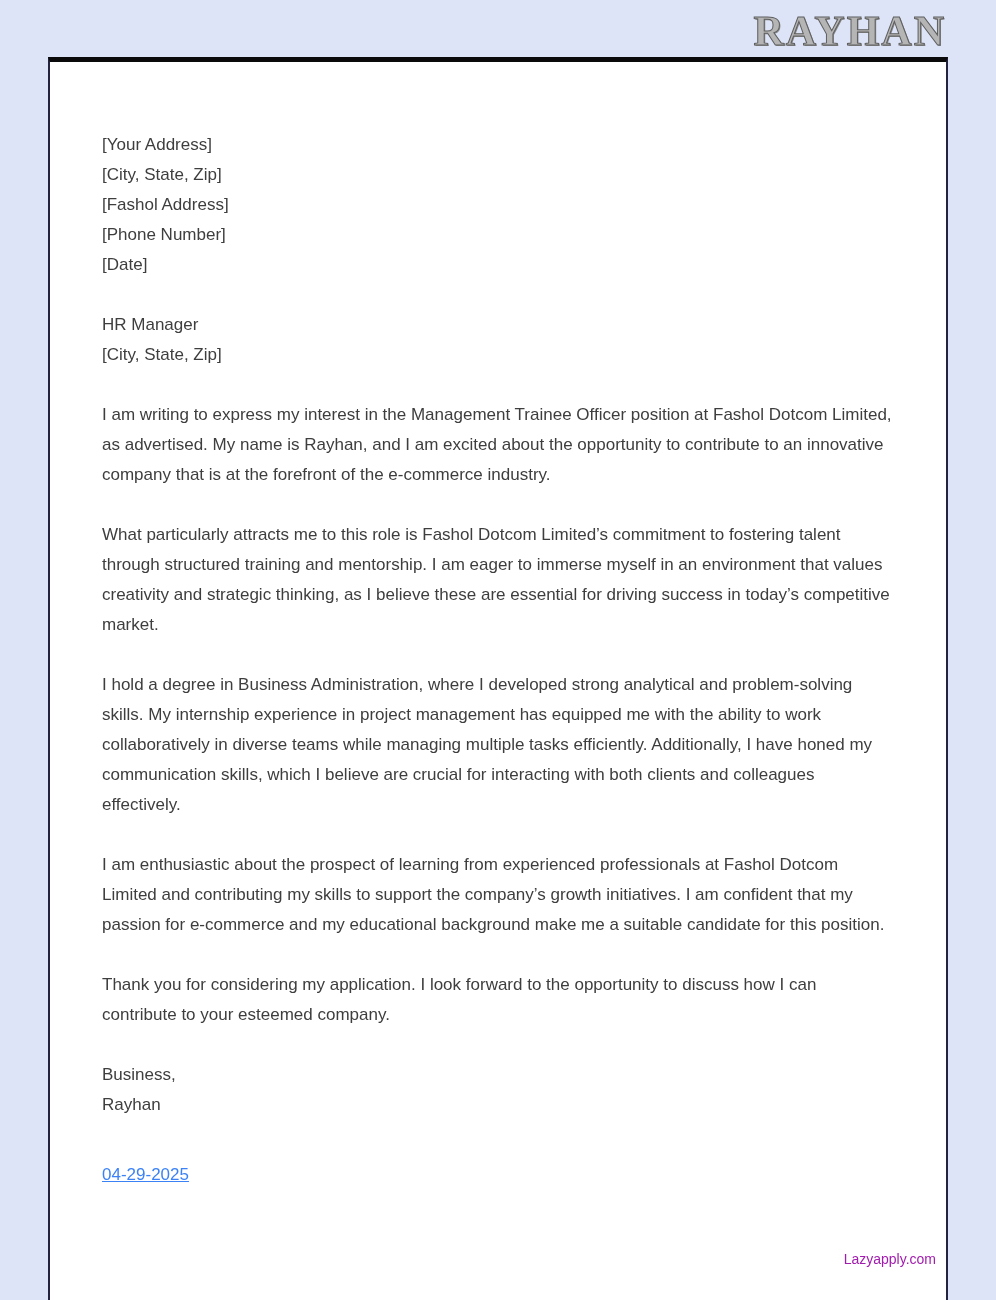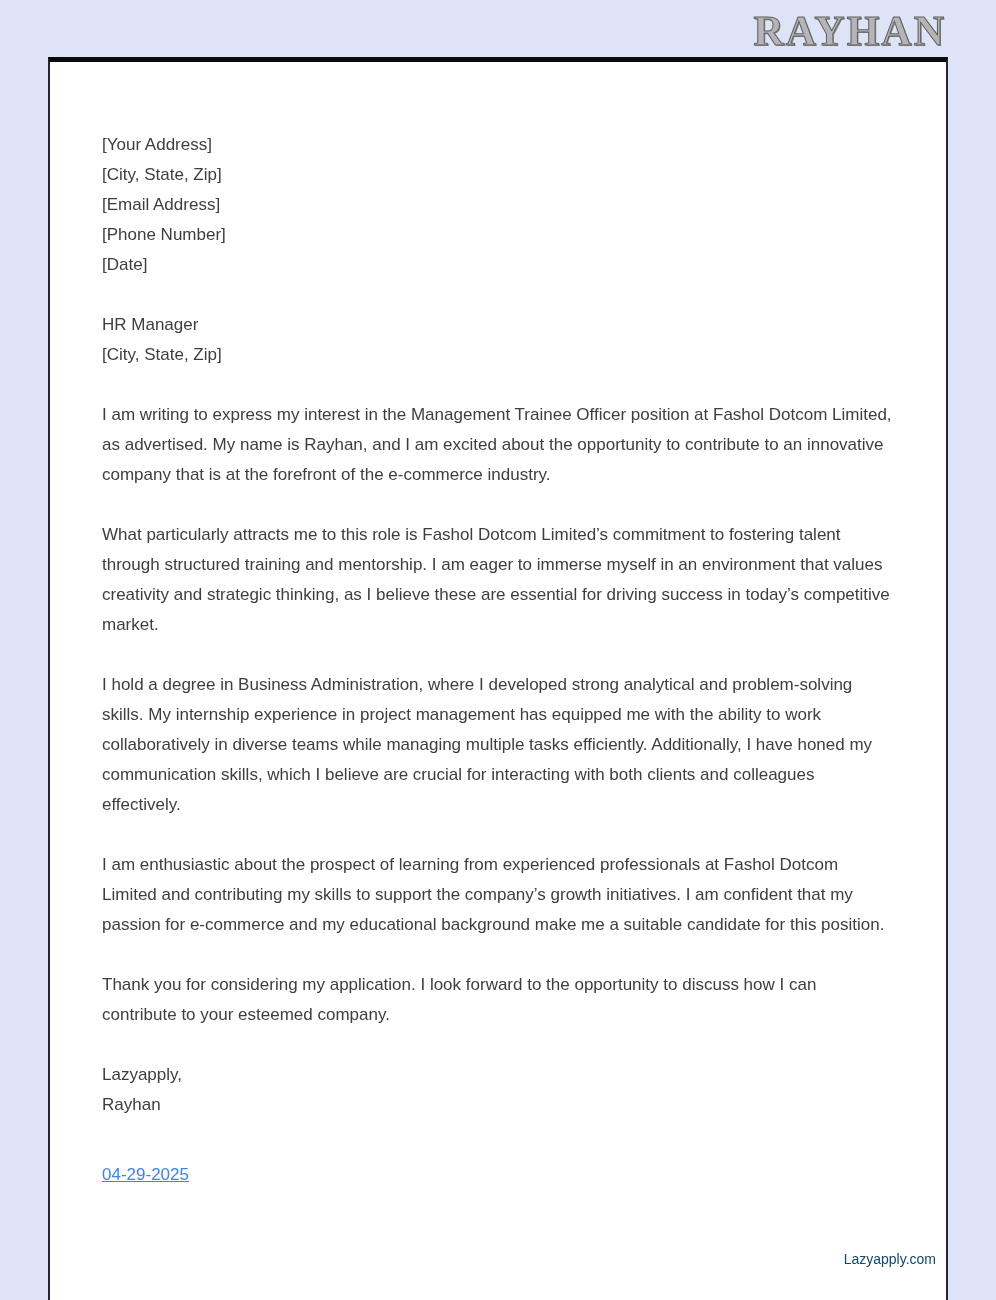--- a/index.html
+++ b/index.html
@@ -57,54 +57,54 @@
     text-decoration: underline;
     cursor: pointer;
     font-size: 17px;
     line-height: 30px;
   }
   .watermark {
     position: absolute;
     top: 1188px;
     right: 10px;
     font-size: 14px;
-    color: #0c4a6e;
+    color: #a21caf;
     line-height: 18px;
   }
 </style>
 </head>
 <body>
 
 <div class="brand-logo">RAYHAN</div>
 
 <div class="page">
   <div class="content">
 
     <div class="block">
       <div class="line">[Your Address]</div>
       <div class="line">[City, State, Zip]</div>
-      <div class="line">[Email Address]</div>
+      <div class="line">[Fashol Address]</div>
       <div class="line">[Phone Number]</div>
       <div class="line">[Date]</div>
     </div>
 
     <div class="block">
       <div class="line">HR Manager</div>
       <div class="line">[City, State, Zip]</div>
     </div>
 
 
     <p>I am writing to express my interest in the Management Trainee Officer position at Fashol Dotcom Limited, as advertised. My name is Rayhan, and I am excited about the opportunity to contribute to an innovative company that is at the forefront of the e-commerce industry.</p>
     <p>What particularly attracts me to this role is Fashol Dotcom Limited’s commitment to fostering talent through structured training and mentorship. I am eager to immerse myself in an environment that values creativity and strategic thinking, as I believe these are essential for driving success in today’s competitive market.</p>
     <p>I hold a degree in Business Administration, where I developed strong analytical and problem-solving skills. My internship experience in project management has equipped me with the ability to work collaboratively in diverse teams while managing multiple tasks efficiently. Additionally, I have honed my communication skills, which I believe are crucial for interacting with both clients and colleagues effectively.</p>
     <p>I am enthusiastic about the prospect of learning from experienced professionals at Fashol Dotcom Limited and contributing my skills to support the company’s growth initiatives. I am confident that my passion for e-commerce and my educational background make me a suitable candidate for this position.</p>
     <p>Thank you for considering my application. I look forward to the opportunity to discuss how I can contribute to your esteemed company.</p>
 
     <div class="block">
-      <div class="line">Lazyapply,</div>
+      <div class="line">Business,</div>
       <div class="line">Rayhan</div>
     </div>
 
     <a class="date-link">04-29-2025</a>
   </div>
 
   <div class="watermark">Lazyapply.com</div>
 </div>
 
 </body></html>

